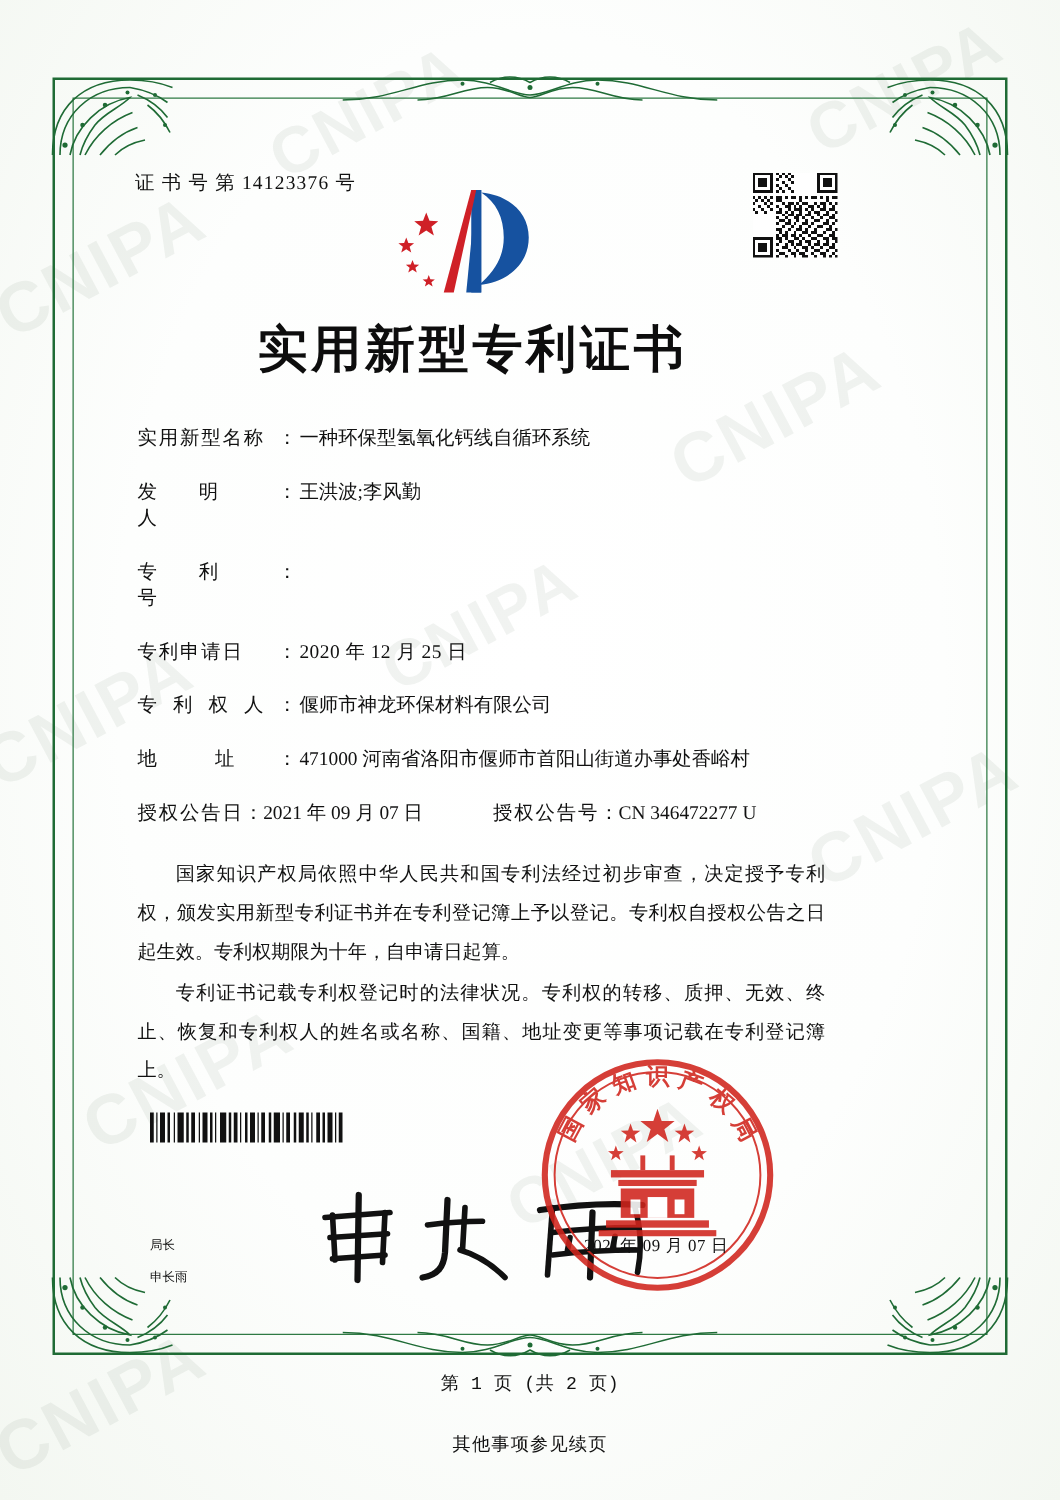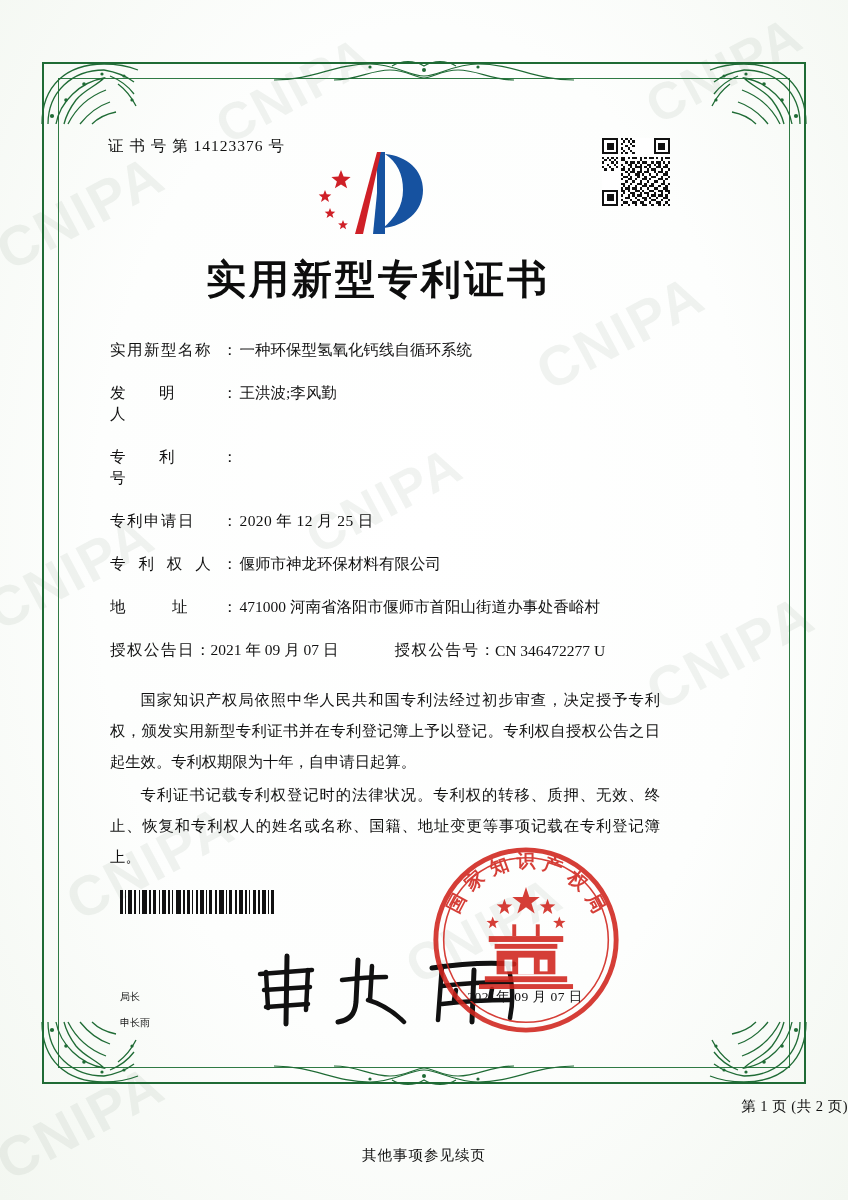--- a/index.html
+++ b/index.html
@@ -210,24 +210,25 @@
     text-align: center;
     font-size: 13.5px;
     color: #111;
     letter-spacing: 0.5px;
   }
 
   .page-num {
     position: absolute;
     left: 0; right: 0;
     top: 1097px;
-    text-align: right;
+    text-align: center;
     font-size: 14.5px;
     color: #111;
     letter-spacing: 0.5px;
+    font-family: Liberation Mono, monospace;
   }
   .footer-note {
     position: absolute;
     left: 0; right: 0;
     top: 1146px;
     text-align: center;
     font-size: 14.5px;
     color: #111;
     letter-spacing: 1px;
   }

